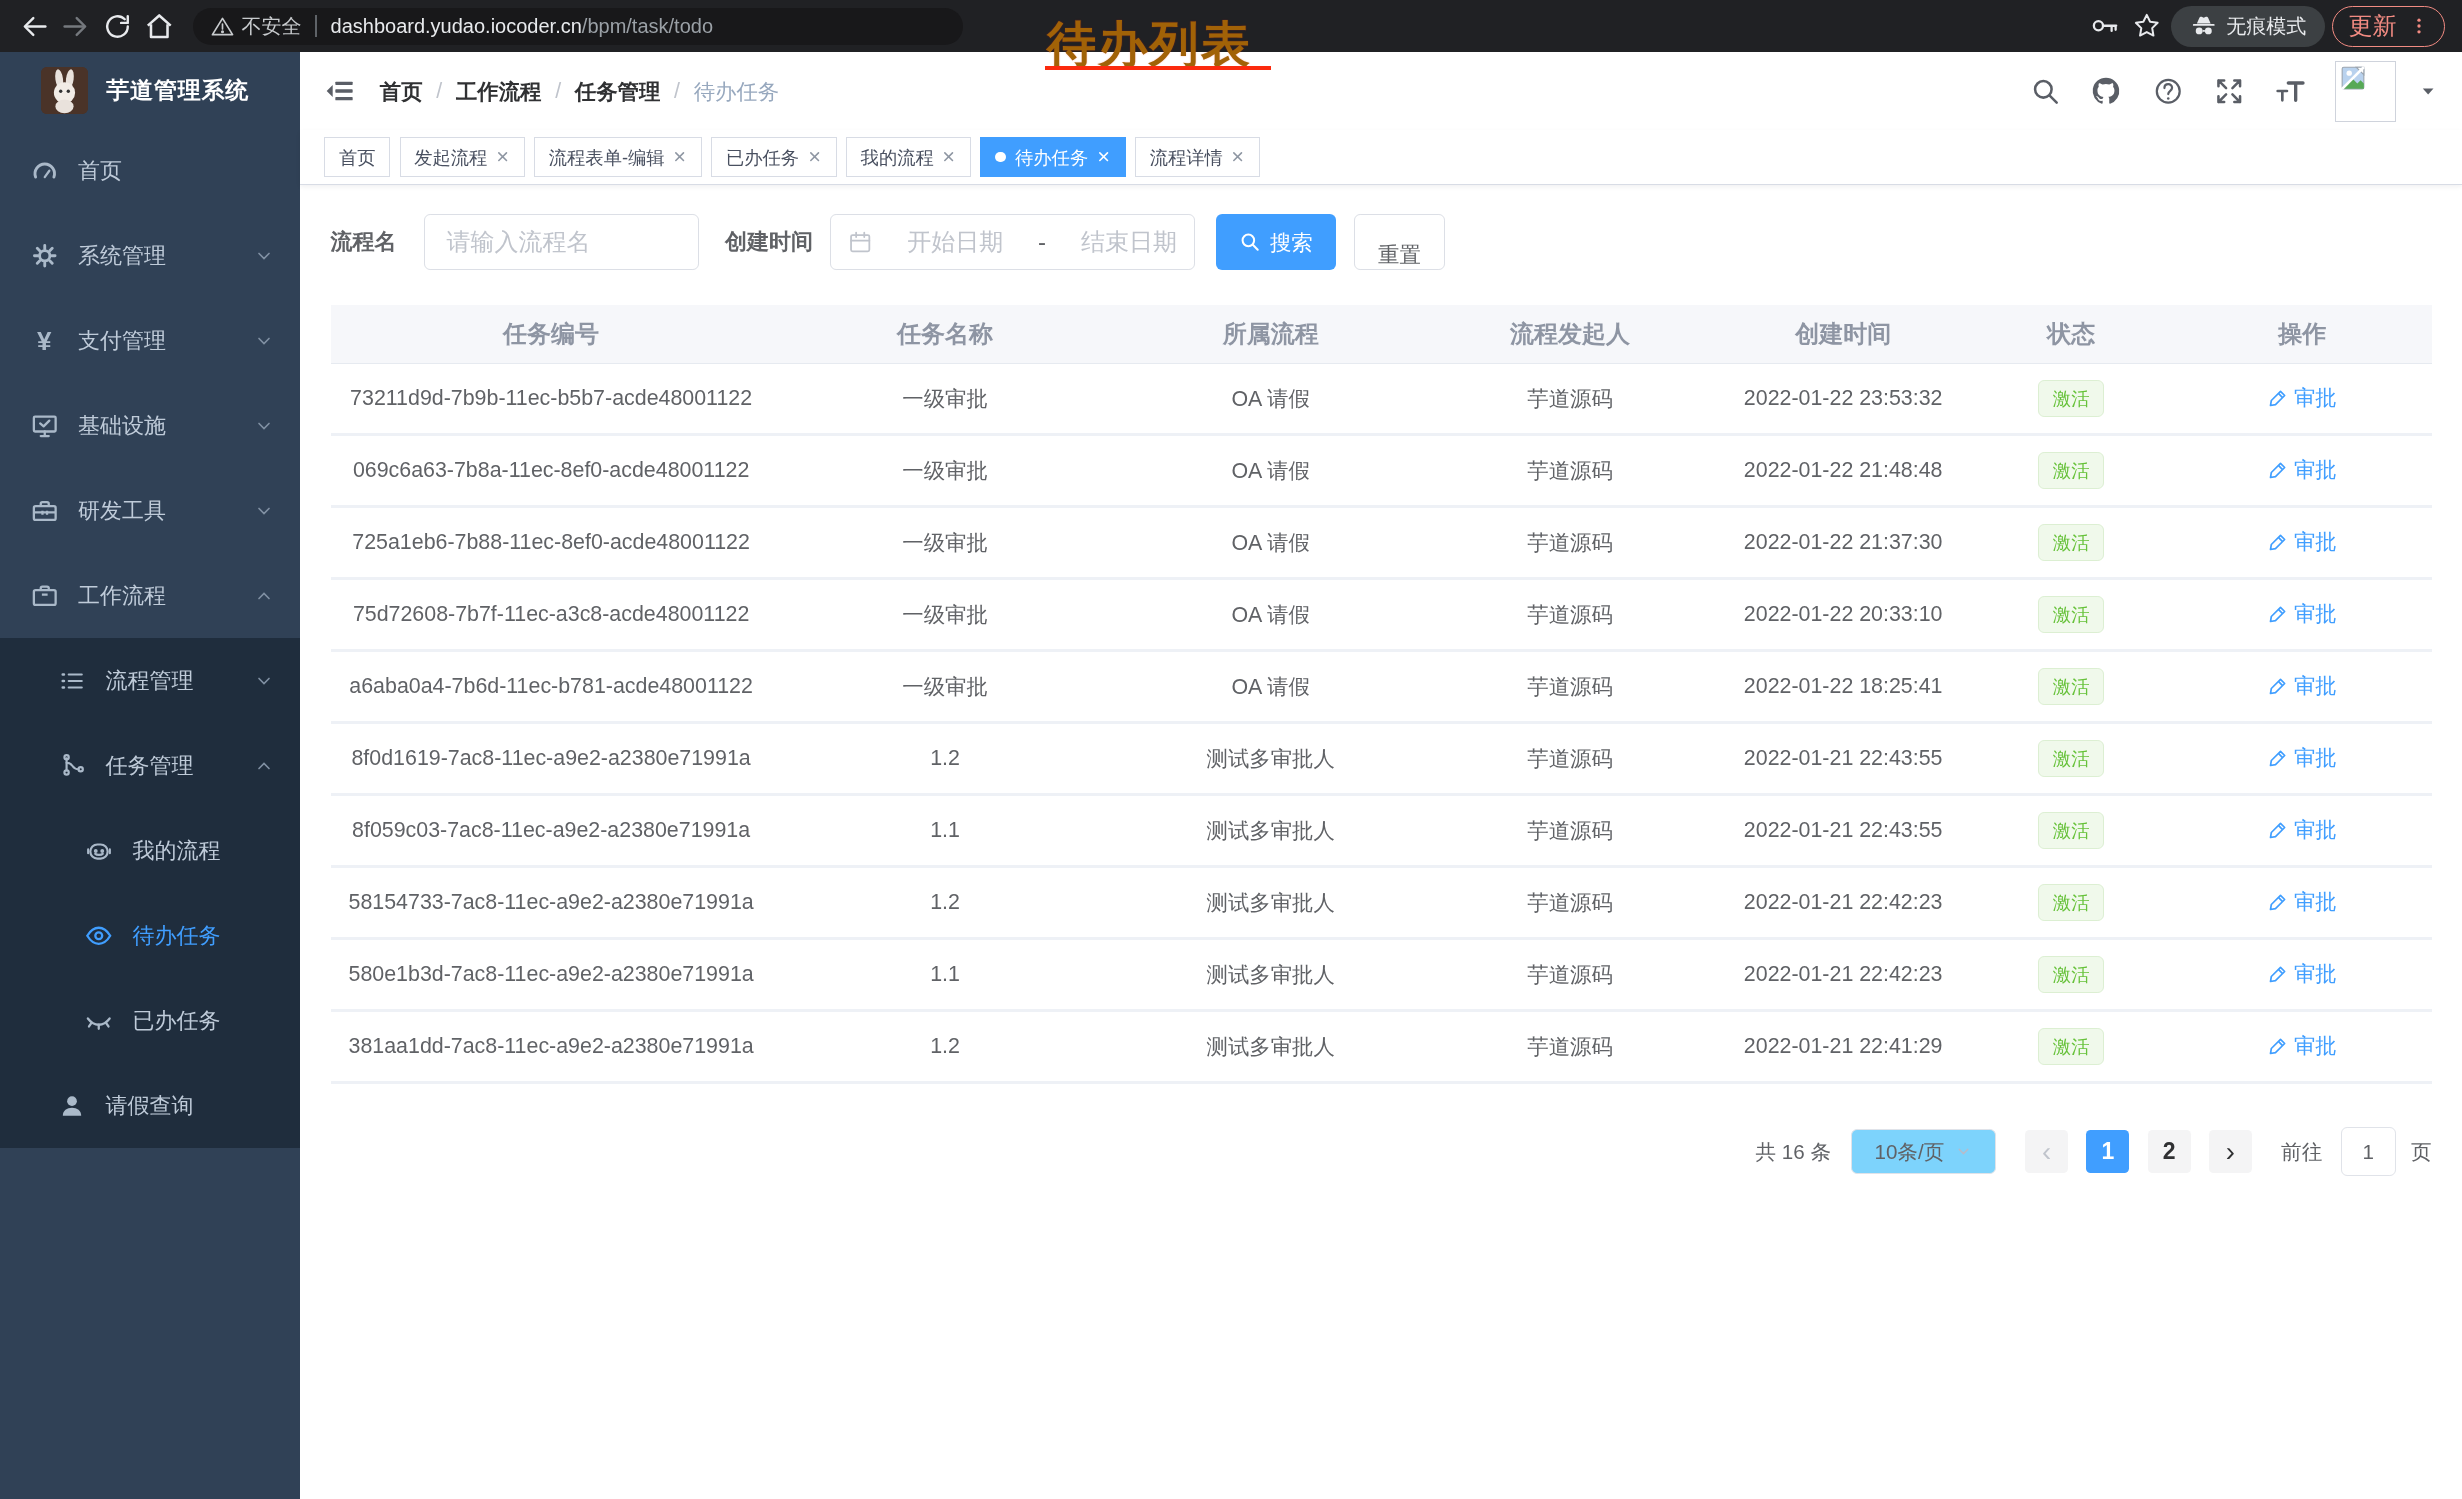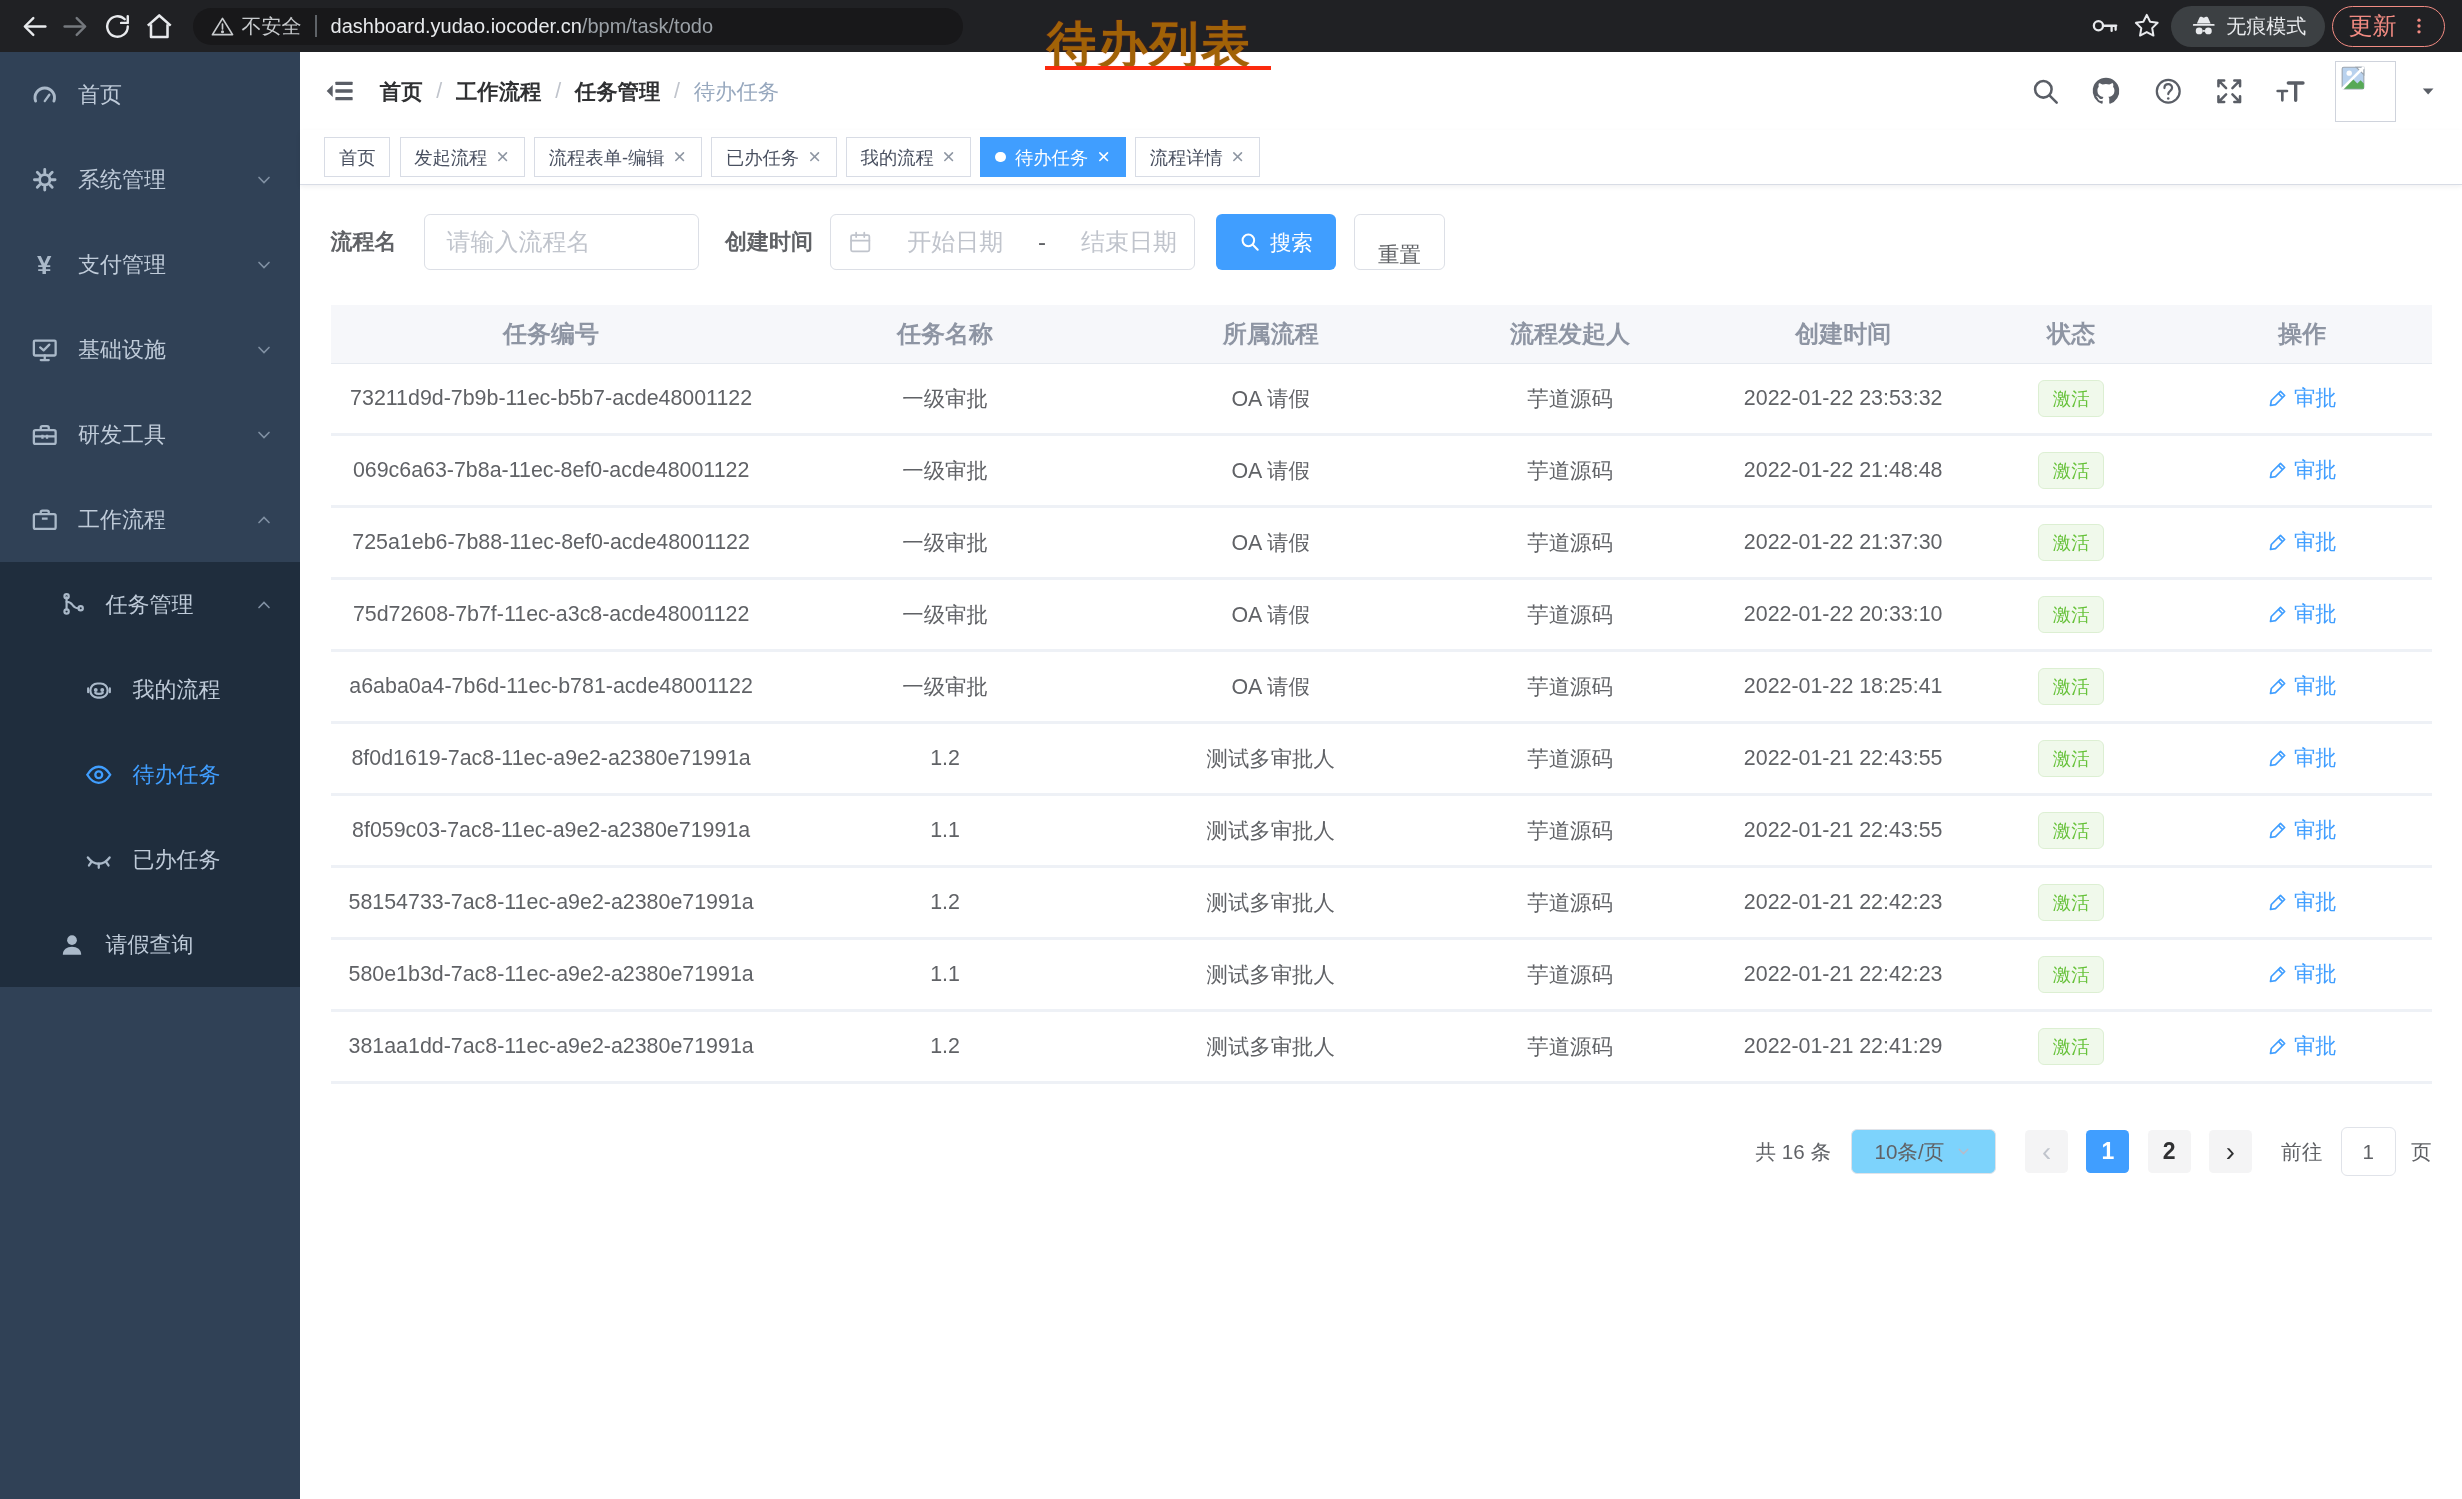--- a/index.html
+++ b/index.html
@@ -165,20 +165,34 @@
       </svg>
   </div>
 </div>
 
 <div class="annotation">待办列表</div>
 <div class="annotation-line"></div>
 
 <div class="app">
 
   <div class="sidebar">
+    <div class="logo-row">
+      <div class="logo-img">
+        <svg width="47" height="47" viewBox="0 0 62 62">
+            <rect width="62" height="62" fill="#4a3328"></rect>
+            <ellipse cx="24" cy="16" rx="5" ry="13" fill="#e9e2dc" transform="rotate(-8 24 16)"></ellipse>
+            <ellipse cx="38" cy="16" rx="5" ry="13" fill="#e9e2dc" transform="rotate(8 38 16)"></ellipse>
+            <circle cx="31" cy="34" r="14" fill="#f2ece6"></circle>
+            <circle cx="26" cy="32" r="2.2" fill="#333"></circle>
+            <circle cx="36" cy="32" r="2.2" fill="#333"></circle>
+            <ellipse cx="31" cy="52" rx="12" ry="9" fill="#e9e2dc"></ellipse>
+          </svg>
+      </div>
+      <div class="logo-title">芋道管理系统</div>
+    </div>
 
     <div class="menu-item">
       <span class="mi-icon">
           <svg width="27.5" height="27.5" viewBox="0 0 48 48" fill="none" stroke="currentColor" stroke-width="5" stroke-linecap="round">
             <path d="M8 35a17 17 0 1 1 32 0"></path>
             <path d="M24 35l8-11" stroke-width="4"></path>
           </svg>
         </span>
       <span class="mi-label">首页</span>
     </div>
@@ -245,20 +259,34 @@
         </span>
       <span class="mi-label">工作流程</span>
       <span class="chev">
           <svg width="20" height="20" viewBox="0 0 48 48" fill="none" stroke="currentColor" stroke-width="4" stroke-linecap="round">
             <path d="M12 30l12-12 12 12"></path>
           </svg>
         </span>
     </div>
 
     <div class="submenu">
+      <div class="menu-item lvl2">
+        <span class="mi-icon">
+            <svg width="26" height="26" viewBox="0 0 48 48" fill="none" stroke="currentColor" stroke-width="4" stroke-linecap="round">
+              <path d="M18 12h24M18 24h24M18 36h24"></path>
+              <path d="M7 12h2M7 24h2M7 36h2" stroke-width="5"></path>
+            </svg>
+          </span>
+        <span class="mi-label">流程管理</span>
+        <span class="chev">
+            <svg width="20" height="20" viewBox="0 0 48 48" fill="none" stroke="currentColor" stroke-width="4" stroke-linecap="round">
+              <path d="M12 18l12 12 12-12"></path>
+            </svg>
+          </span>
+      </div>
       <div class="menu-item lvl2">
         <span class="mi-icon">
             <svg width="26" height="26" viewBox="0 0 48 48" fill="none" stroke="currentColor" stroke-width="4" stroke-linecap="round">
               <path d="M14 10v22"></path>
               <path d="M14 18c14 0 8 12 22 12"></path>
               <circle cx="14" cy="8" r="4"></circle>
               <circle cx="14" cy="36" r="4"></circle>
               <circle cx="40" cy="30" r="4"></circle>
             </svg>
           </span>

